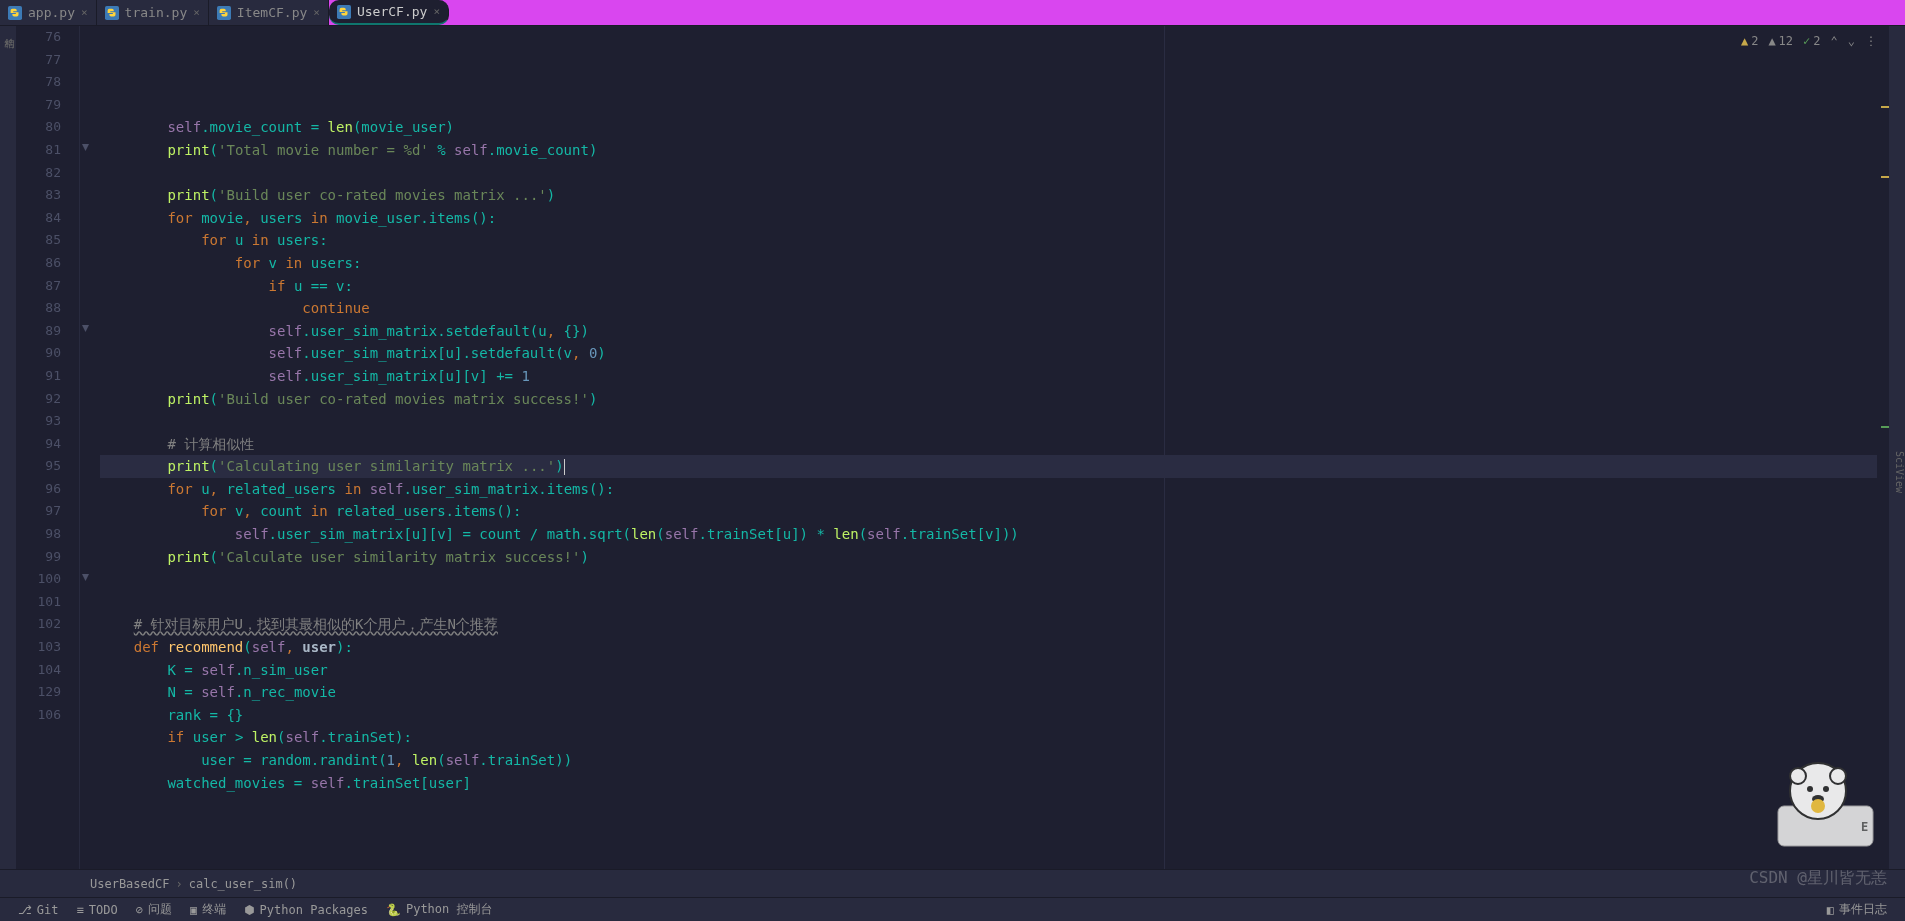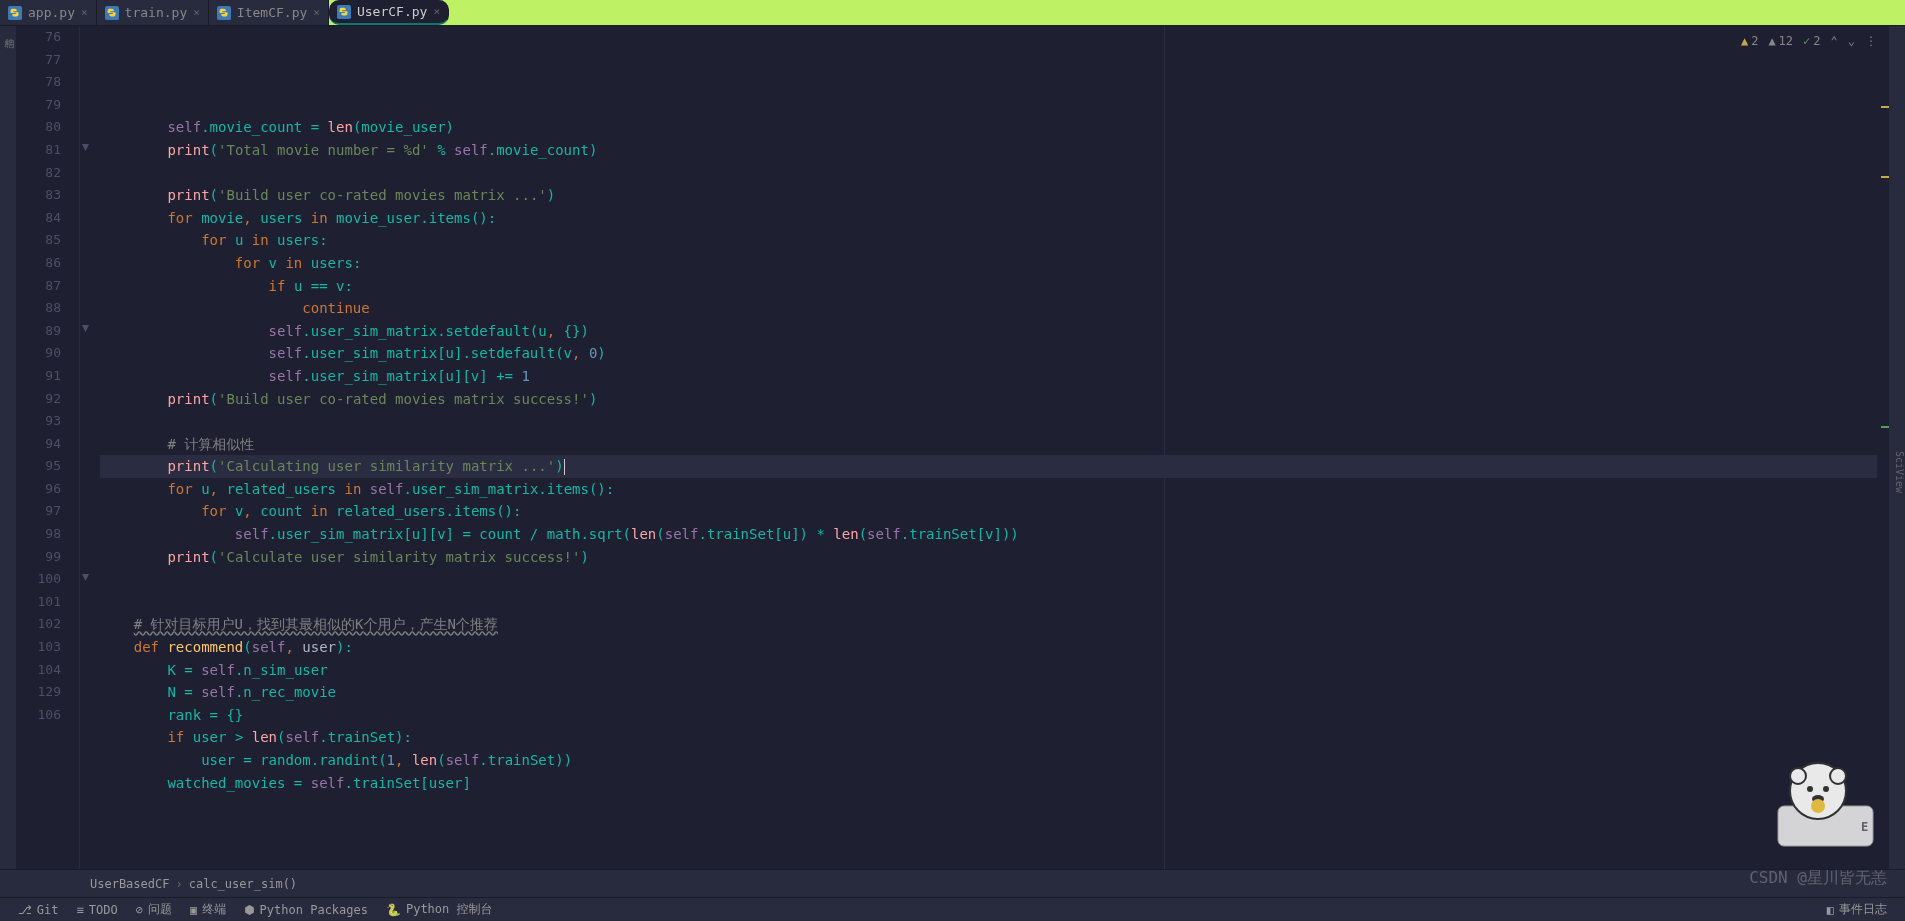--- a/index.html
+++ b/index.html
@@ -8,21 +8,21 @@
   color: #a9b7c6;
   font-family: 'Consolas', 'Monaco', monospace;
   font-size: 13px;
   overflow: hidden;
   width: 1905px;
   height: 921px;
   position: relative;
 }
 .tabs {
   display: flex;
-  background: #bef264;
+  background: #d946ef;
   height: 26px;
   border-bottom: 1px solid #1a1b28;
 }
 .tab {
   display: flex;
   align-items: center;
   padding: 0 8px;
   gap: 6px;
   background: #282a3e;
   color: #888;
@@ -106,26 +106,26 @@
   font-size: 14px;
   white-space: pre;
   position: relative;
 }
 .code .line { height: 22.6px; }
 .code .line.hl { background: #2a2c42; }
 .kw { color: #cc7832; }
 .str { color: #6a8759; }
 .self { color: #9876aa; }
 .num { color: #6897bb; }
-.fn { color: #fca5a5; }
+.fn { color: #bef264; }
 .fn2 { color: #ffc66d; }
 .cmt { color: #808080; }
 .underline { text-decoration: underline wavy #808080; }
 .ident { color: #14b8a6; }
-.param { color: #a9b7c6; }
+.param { color: #a9b7c6; font-weight: bold; }
 .cursor {
   display: inline-block;
   width: 1px;
   height: 16px;
   background: #ccc;
   vertical-align: middle;
   animation: blink 1s step-end infinite;
 }
 @keyframes blink { 50% { opacity: 0; } }
 .right-strip {

